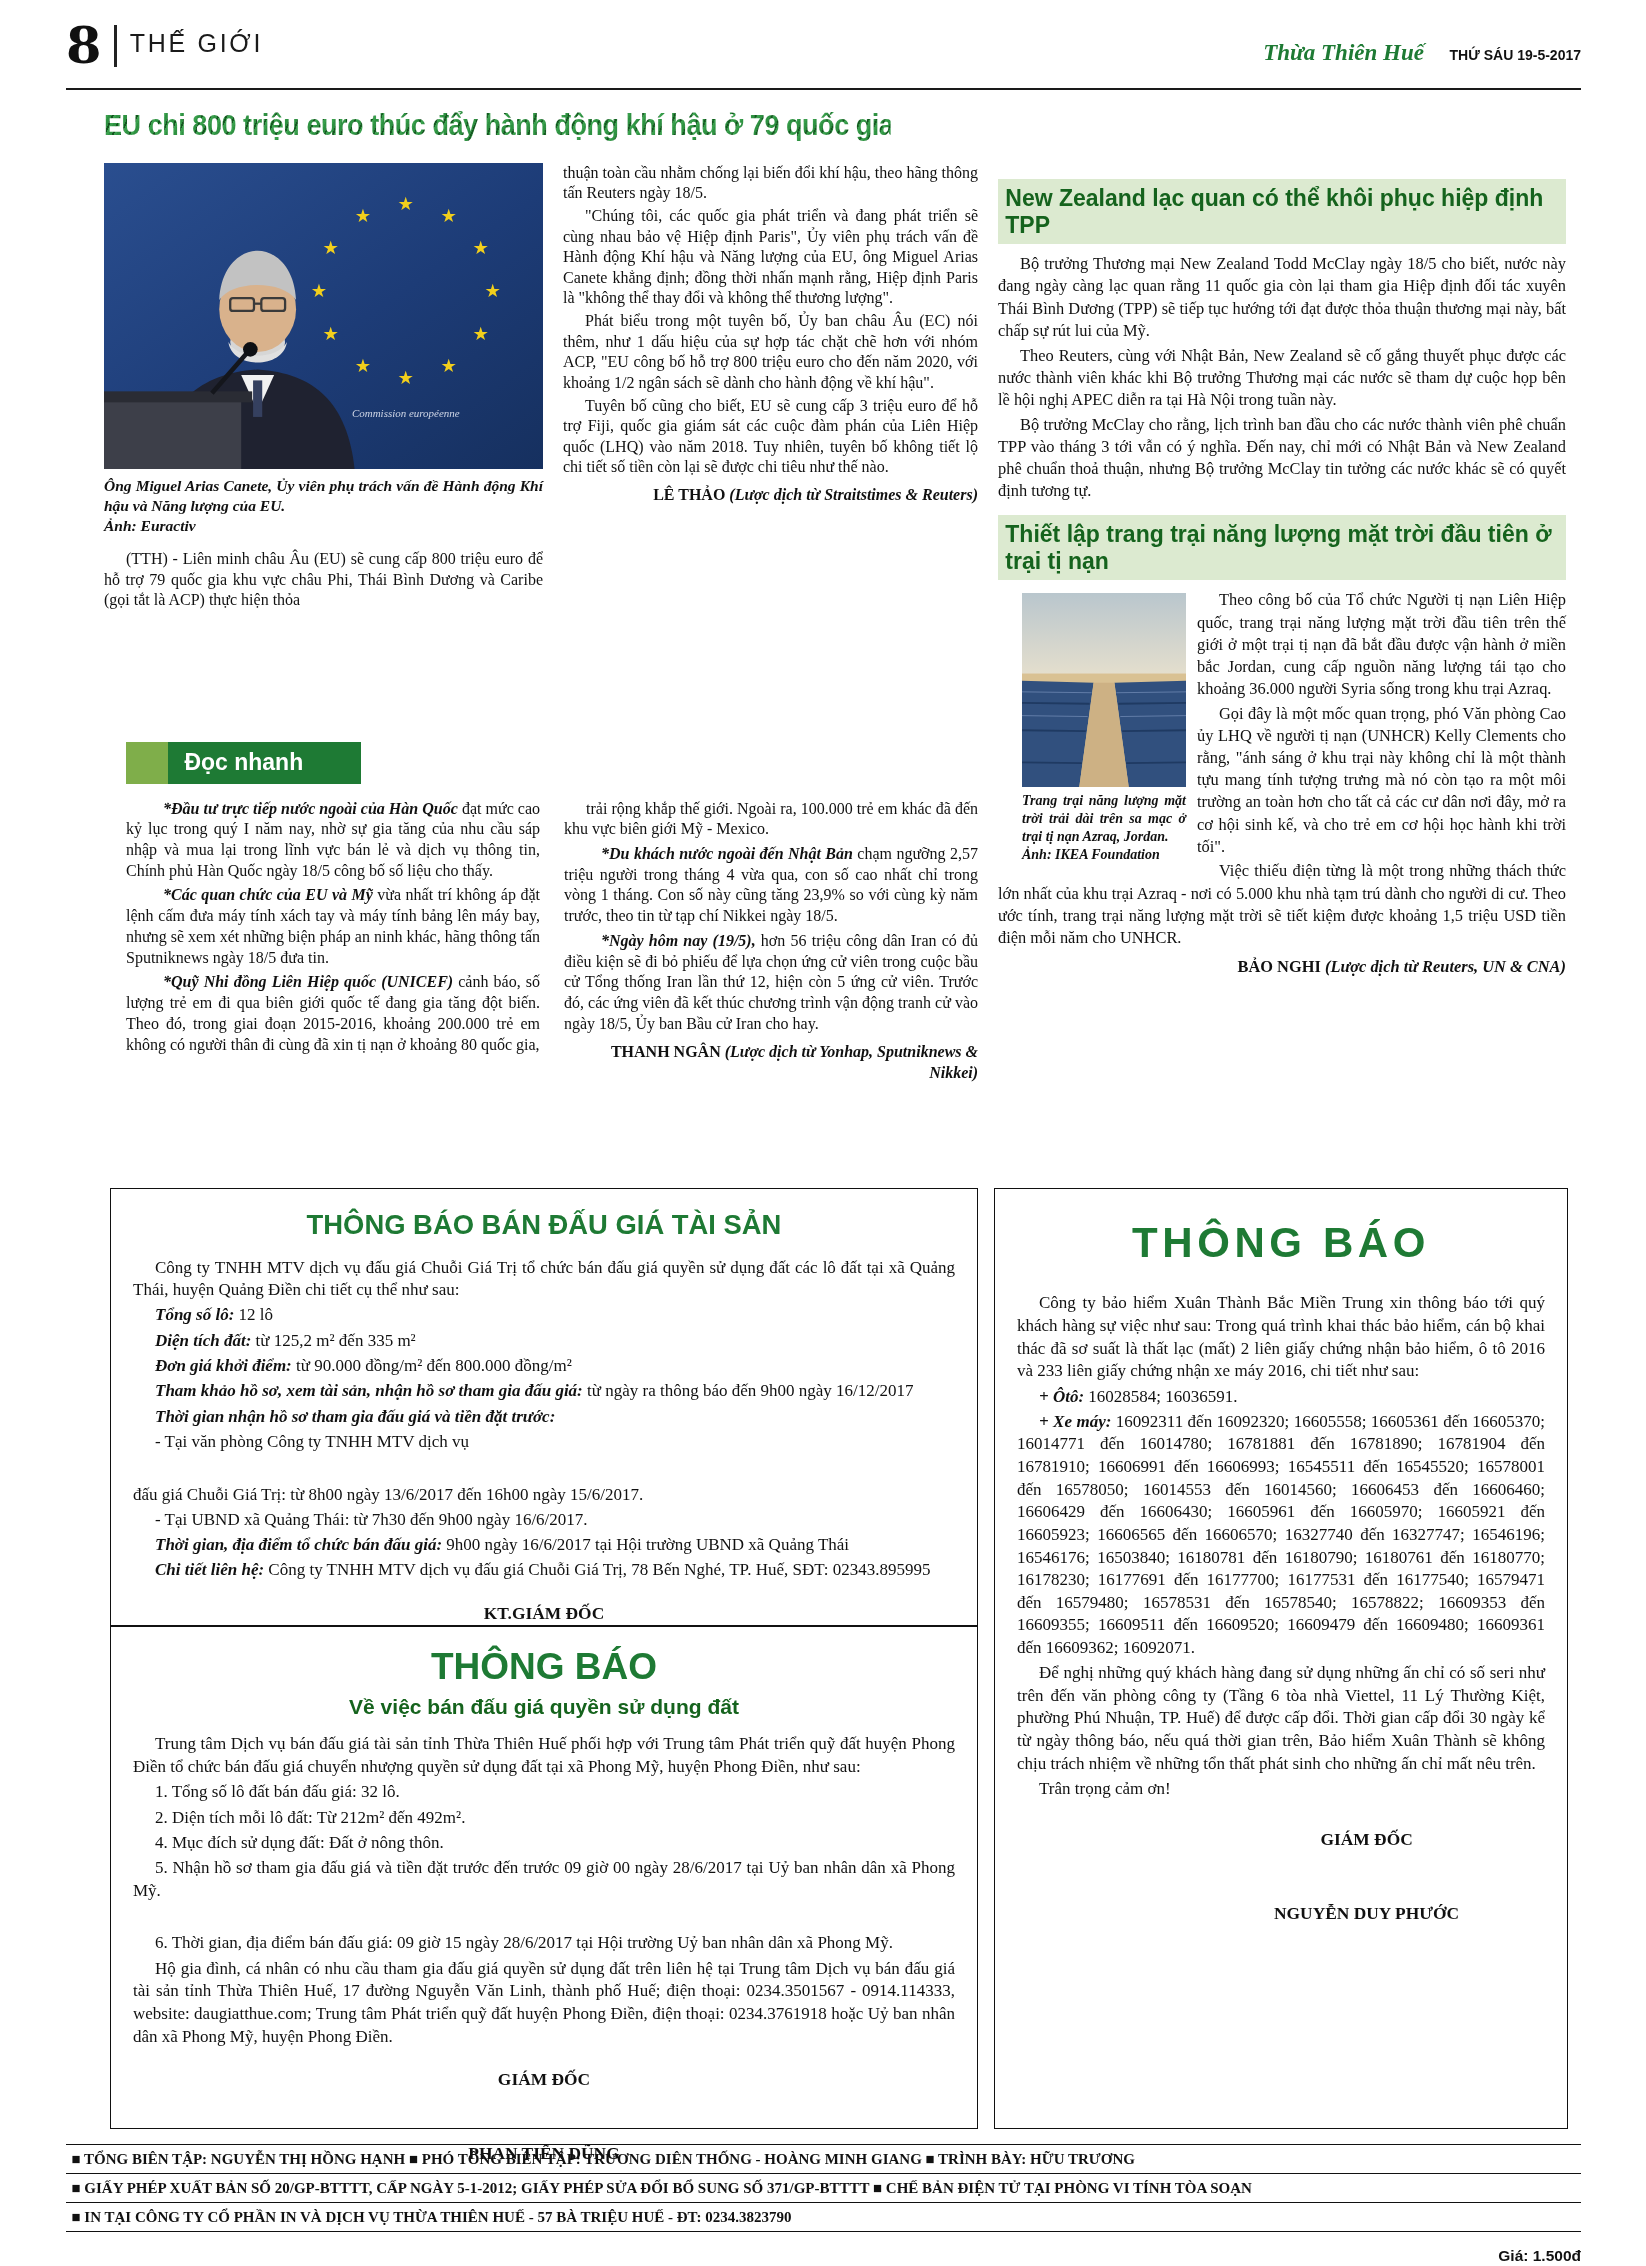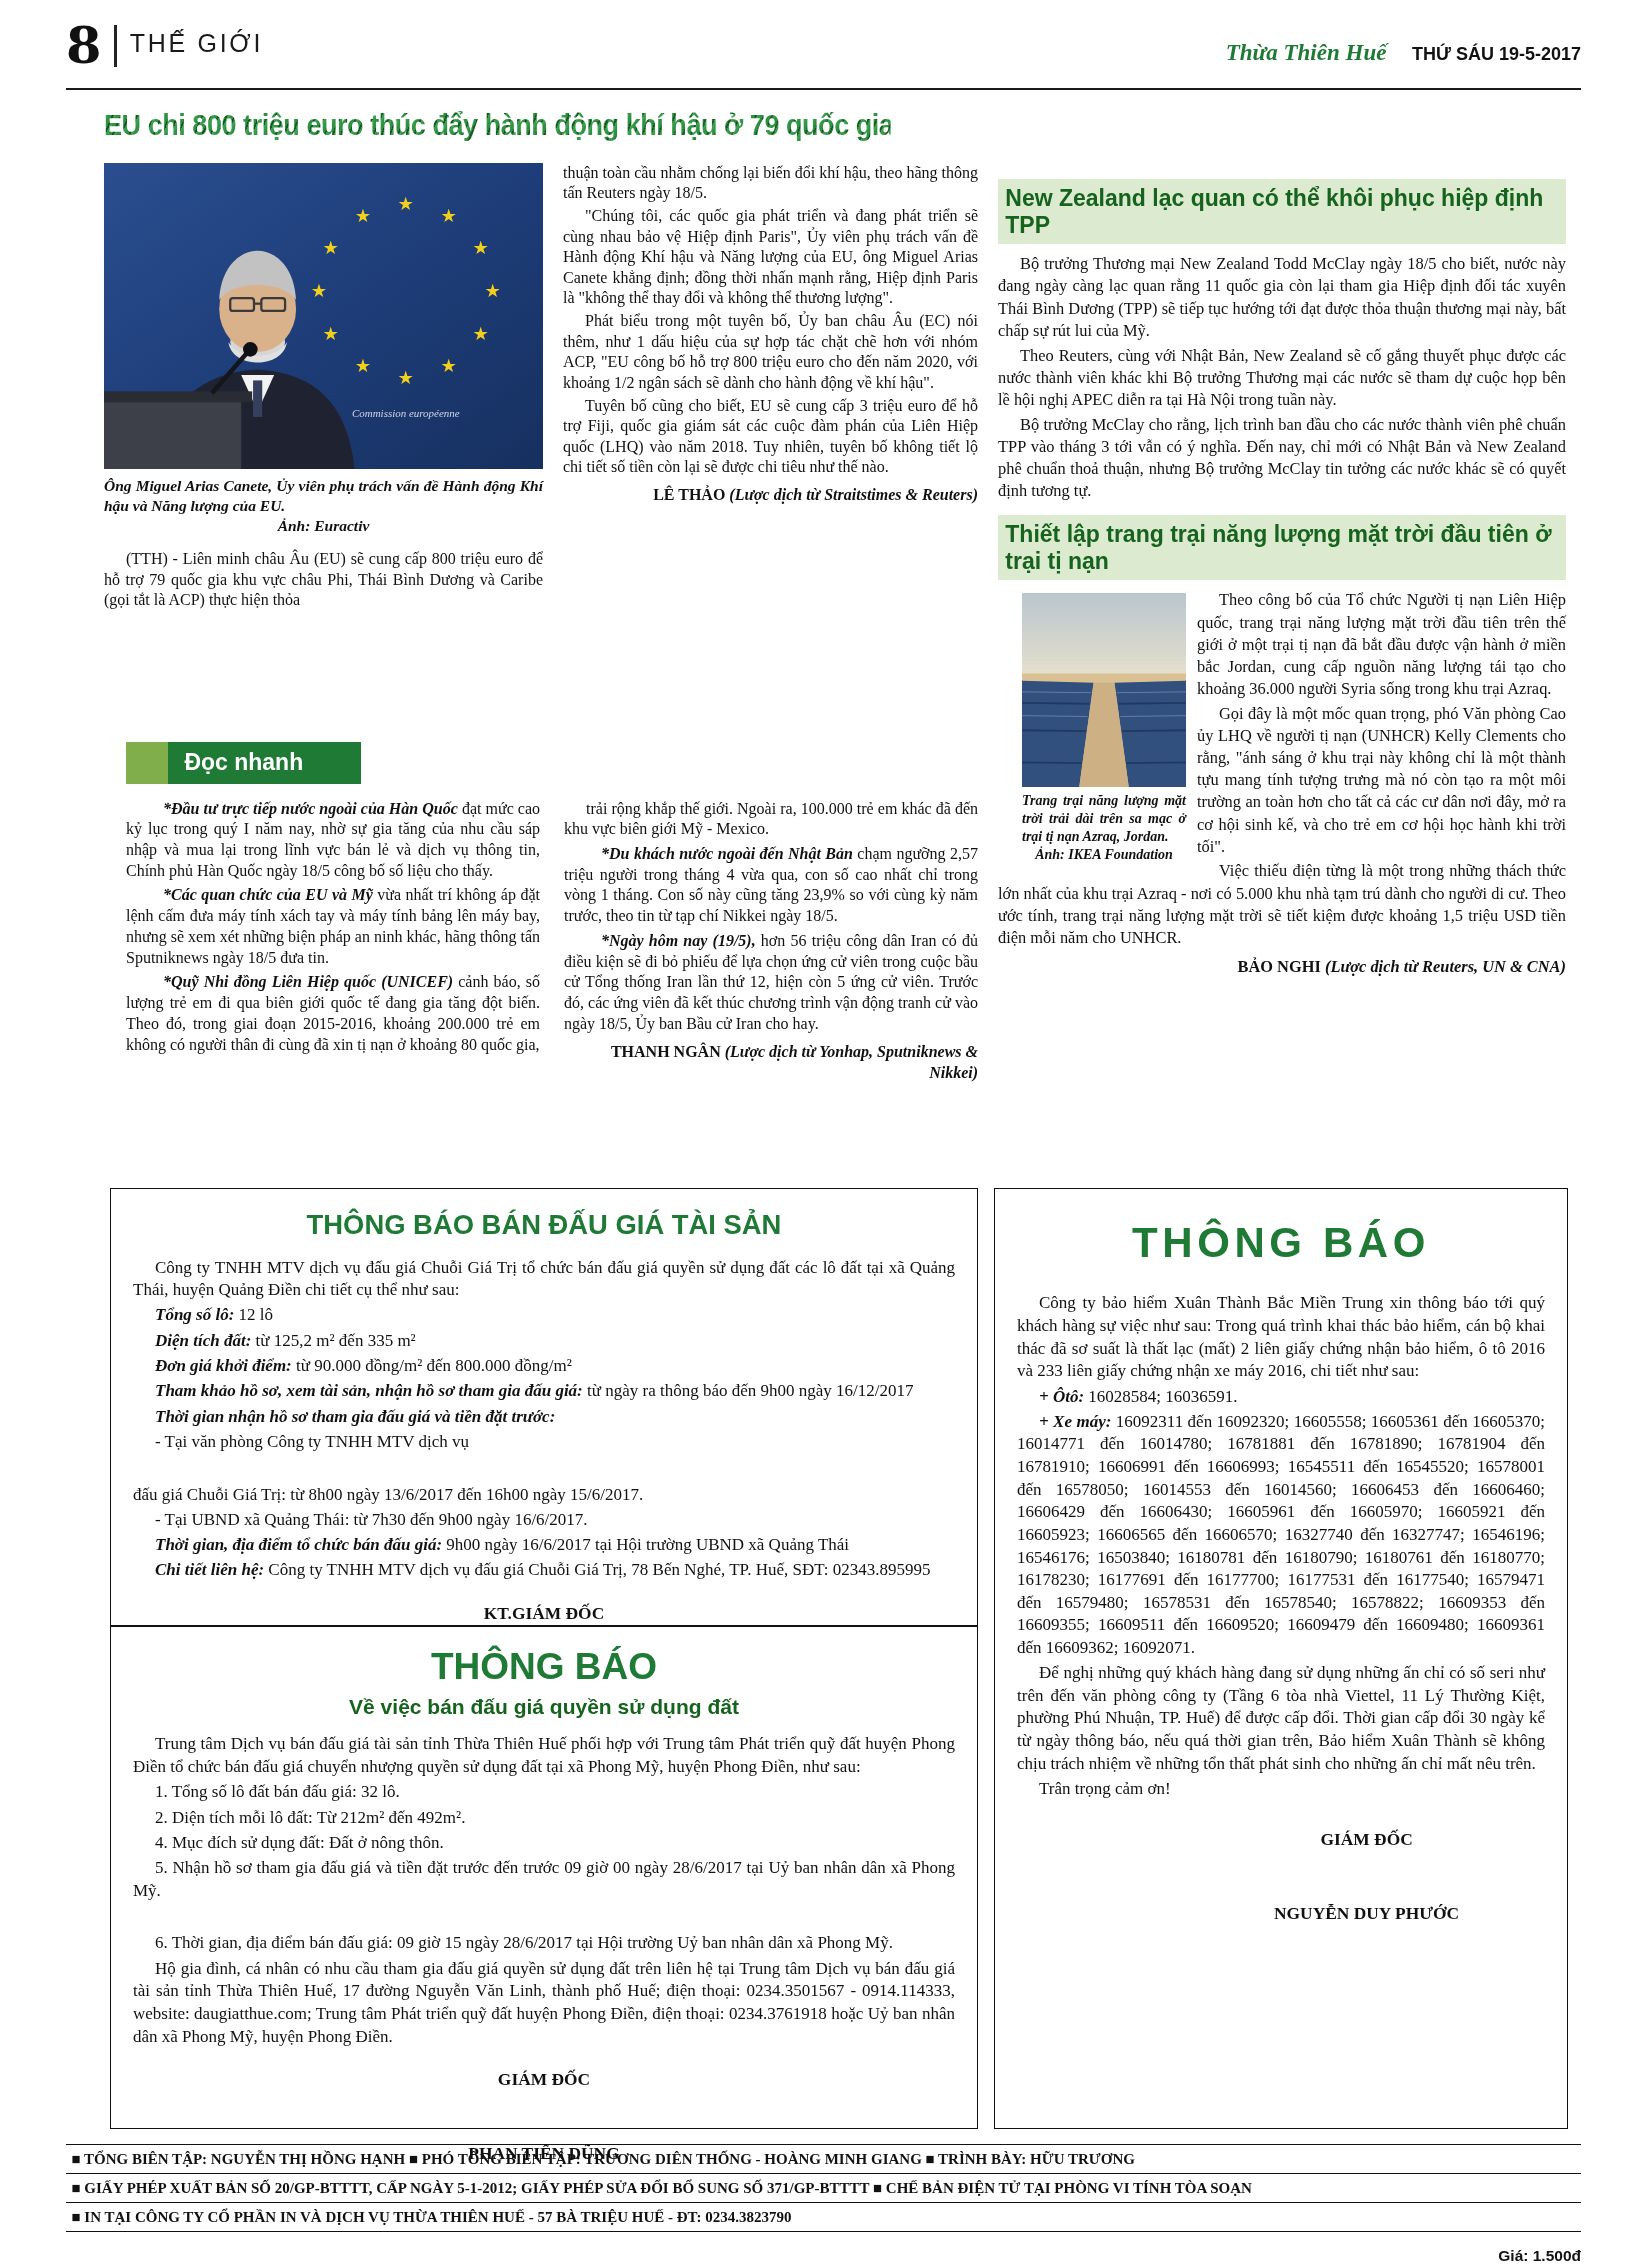--- a/index.html
+++ b/index.html
@@ -8,33 +8,33 @@
   #page { position:relative; width:1647px; height:2267px; background:#fff; overflow:hidden; }
 
   
   .masthead { position:absolute; left:66px; right:66px; top:20px; display:flex; justify-content:space-between; align-items:flex-end; }
   .mh-left { display:flex; align-items:center; }
   .page-num { font-size:51px; font-weight:bold; font-family:"DejaVu Serif", serif; line-height:1; }
   .mh-divider { width:2.7px; height:42px; background:#222; margin:0 12.8px; }
   .section-name { font-family:"Liberation Sans", sans-serif; font-size:25px; letter-spacing:2.7px; color:#1a1a1a; padding-bottom:3.7px; }
   .mh-right { display:flex; align-items:baseline; gap:25.6px; padding-bottom:5.5px; }
   .brand { color:#1e7a34; font-weight:bold; font-style:italic; font-size:23px; }
-  .issue-date { font-weight:bold; font-size:18px; font-family:"Liberation Sans", sans-serif;text-align:center; }
+  .issue-date { font-weight:bold; font-size:14px; font-family:"Liberation Sans", sans-serif;text-align:center; }
   .masthead-rule { position:absolute; left:66px; right:66px; top:88px; border-top:2.7px solid #1a1a1a; }
 
   
   p { text-align:justify; margin:0 0 2.7px 0; }
   .indent { text-indent:22px; }
   .no-indent { text-indent:0; }
   .byline { text-align:right; font-weight:bold; margin-top:7.3px; }
   .by-src { font-style:italic; }
   figure { margin:0; }
   .photo { display:block; width:100%; }
   .fig-caption { font-style:italic; font-weight:bold; line-height:1.3; text-align:justify; margin-top:7.3px; }
-  .credit { display:block; text-align:center; font-style:italic; font-weight:bold; }
+  .credit { display:block; text-align:left; font-style:italic; font-weight:bold; }
 
   
   .main-article { position:absolute; left:104px; top:106px; width:874px; font-size:16px; line-height:1.28; }
   .fancy-title {
     font-family:"Liberation Sans", sans-serif; font-weight:bold; font-size:30px; letter-spacing:-0.5px;
     white-space:nowrap; color:#1e7a34; transform:scaleX(0.9); transform-origin:left center; margin-bottom:18.3px;
   }
   @supports (-webkit-background-clip: text) {
     .fancy-title {
       background: repeating-linear-gradient(115deg, #2f9242 0 3.7px, #14541f 3.7px 5.5px, #3aa04d 5.5px 8.2px);

